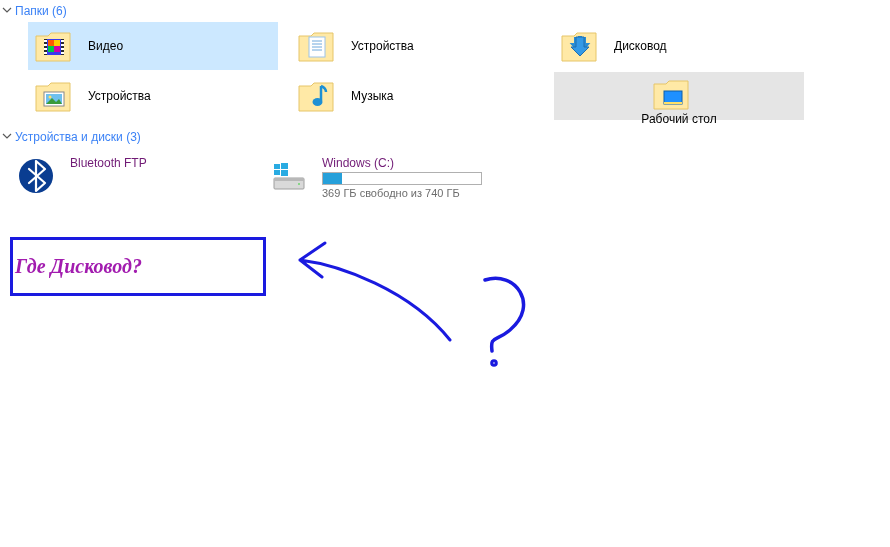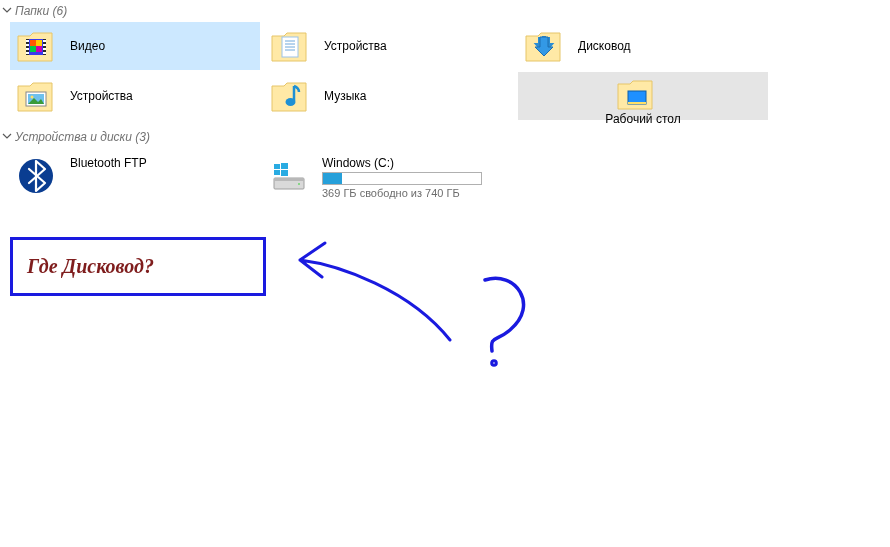--- a/index.html
+++ b/index.html
@@ -6,38 +6,38 @@
   body {
     font-family: "Segoe UI", Tahoma, sans-serif;
     font-size: 12px;
     background: #fff;
     width: 890px;
     height: 547px;
     overflow: hidden;
     position: relative;
   }
   .section-header {
-    color: #737373;
+    color: #3b82f6;
     font-size: 12px;
     padding: 4px 0 4px 2px;
     display: flex;
     align-items: center;
     cursor: default;
-    font-style: italic;
   }
   .section-header .chev {
     display: inline-block;
     margin-right: 3px;
   }
   .folders-grid {
     display: grid;
     grid-template-columns: 250px 250px 250px;
     grid-auto-rows: 48px;
-    gap: 2px 4px;
+    gap: 2px 13px;
     padding: 0 0 6px 10px;
+    margin-left: 18px;
   }
   .folder-item {
     display: flex;
     align-items: center;
     padding: 4px 6px;
     cursor: default;
   }
   .folder-item.selected {
     background: #cce8ff;
   }
@@ -72,49 +72,49 @@
     margin-right: 14px;
     flex-shrink: 0;
   }
   .device-info {
     display: flex;
     flex-direction: column;
     gap: 2px;
   }
   .device-info .name {
     font-size: 12px;
-    color: #000000;
+    color: #701a75;
   }
   .device-info .bar {
     width: 160px;
     height: 13px;
     border: 1px solid #b0b0b0;
     background: #fff;
     position: relative;
   }
   .device-info .bar .fill {
     position: absolute;
     left: 0; top: 0; bottom: 0;
     background: #26a0da;
   }
   .device-info .free {
     font-size: 11px;
     color: #6d6d6d;
   }
   .annotation-box {
     position: absolute;
     border: 3px solid #1a1adf;
-    color: #7f1d1d;
+    color: #a21caf;
     font-size: 20px;
     font-style: italic;
     font-weight: bold;
     font-family: Georgia, "Times New Roman", serif;
     display: flex;
     align-items: center;
-    padding-left: 14px;
+    padding-left: 2px;
   }
   .annotation-svg {
     position: absolute;
     pointer-events: none;
   }
 </style>
 </head>
 <body>
 
 <div class="section-header">

